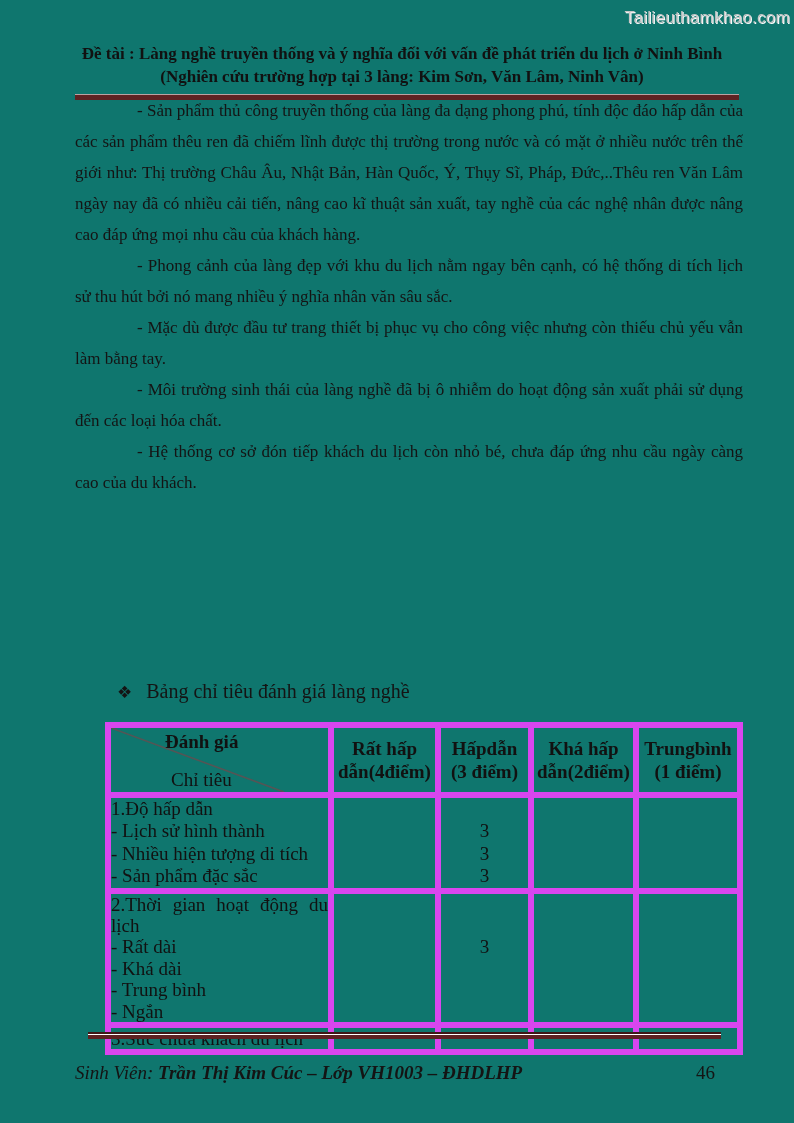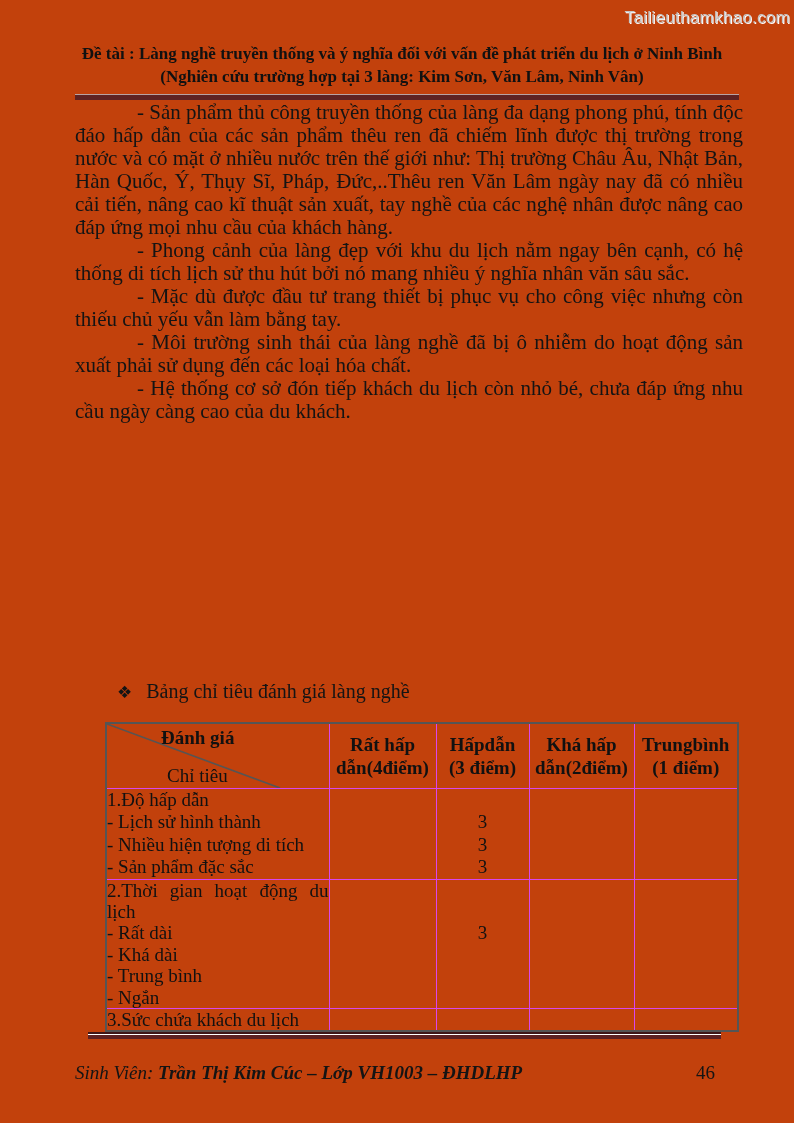--- a/index.html
+++ b/index.html
@@ -1,17 +1,17 @@
 <!DOCTYPE html>
 <html><head>
 <meta charset="utf-8">
 <style>
   html,body { margin:0; padding:0; background:#ffffff; }
   .page {
-    position:relative; width:794px; height:1123px; background:#c2410c;
+    position:relative; width:794px; height:1123px; background:#0f766e;
     font-family:"Liberation Serif","DejaVu Serif",serif; color:#141414; overflow:hidden;
   }
   
   .watermark {
     position:absolute; top:8px; right:4px;
     font-family:"Liberation Sans","DejaVu Sans",sans-serif;
     font-size:17px; color:#c6c6c6; letter-spacing:.3px;
     text-shadow:1px 1px 0 #ffffff;
   }
   
@@ -19,37 +19,37 @@
     position:absolute; top:42px; left:62px; width:680px;
     text-align:center; font-weight:bold; 
     font-size:17px; line-height:23px; color:#111;
   }
   .rule-header {
     position:absolute; top:94px; left:75px; width:664px; height:6px;
     background:linear-gradient(to bottom,#b9a3a3 0 1px,#5e2222 1px 6px);
   }
   
   .body-text {
-    position:absolute; top:101px; left:75px; width:668px; height:574px;
-    font-size:21px; line-height:23px; overflow:hidden;
+    position:absolute; top:95px; left:75px; width:668px; height:574px;
+    font-size:17px; line-height:31px; overflow:hidden;
   }
   .para { margin:0; text-indent:62px; text-align:justify; }
   .heading-line { margin:0; padding-left:62px; font-weight:bold; }
   .caption-line {
     position:absolute; top:676px; left:117px; font-size:20px; line-height:30px;
   }
   .caption-line .glyph { font-size:17px; margin-right:14px; }
   
   .eval-table {
     position:absolute; top:722px; left:105px;
     border-collapse:collapse; table-layout:fixed; width:632px;
     font-size:19px; color:#111;
   }
   .eval-table td, .eval-table th {
-    border:1px solid #d946ef; padding:0; vertical-align:top; overflow:hidden;
+    border:6px solid #d946ef; padding:0; vertical-align:top; overflow:hidden;
   }
   .eval-table { border:2px solid #555; }
   .eval-table th {
     font-weight:bold; text-align:center; line-height:23px;
   }
   .hdr-cell { height:64px; }
   .hdr-cell .hwrap { display:flex; flex-direction:column; justify-content:center; height:64px; }
   .diag-cell { position:relative; }
   .diag-cell svg { position:absolute; top:0; left:0; }
   .diag-top { position:absolute; top:3px; left:54px; font-weight:bold; }

